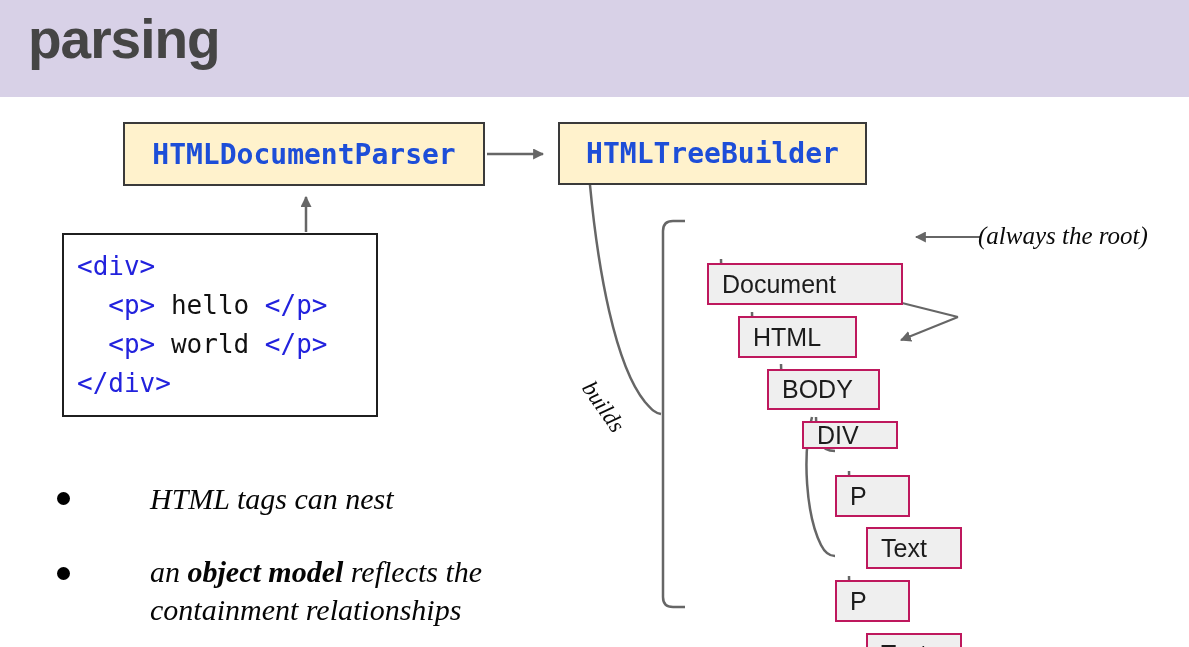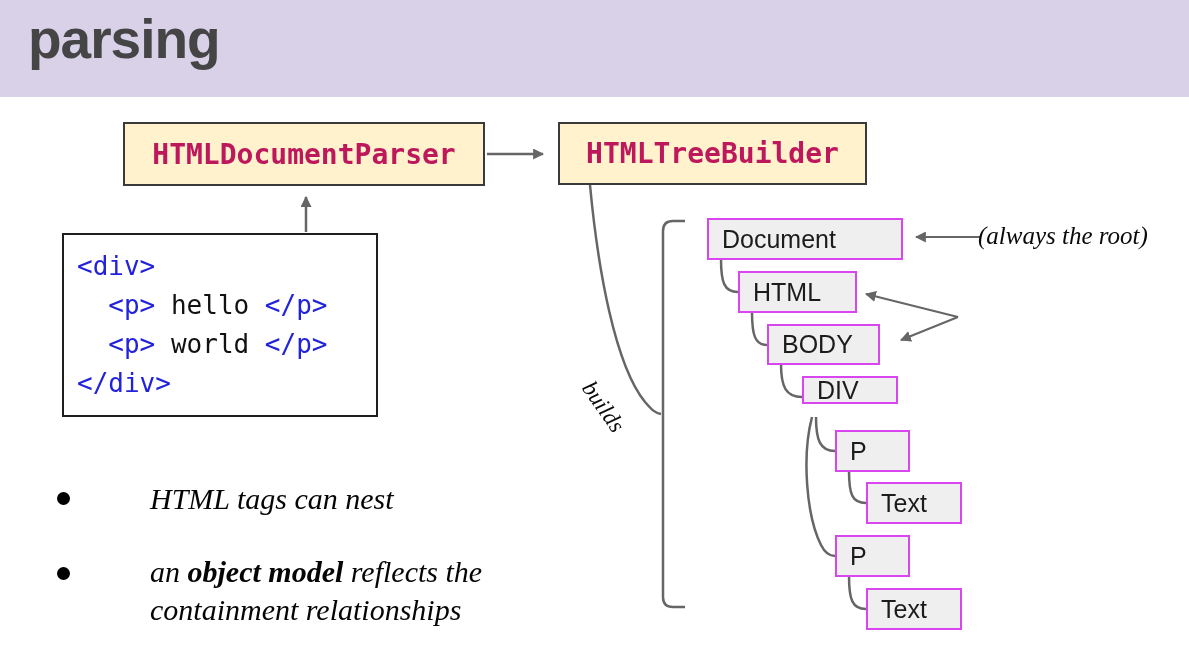--- a/index.html
+++ b/index.html
@@ -18,35 +18,35 @@
     letter-spacing:-1px;
   }
   .overlay{
     position:absolute; left:0; top:0; width:1189px; height:647px;
     pointer-events:none;
   }
   .flowbox{
     position:absolute; background:#fff2cc; border:2px solid #3a3a3a;
     display:flex; align-items:center; justify-content:center;
     font-family:"DejaVu Sans Mono", monospace; font-weight:bold;
-    font-size:28px; color:#be185d; box-sizing:border-box;
+    font-size:28px; color:#1d4ed8; box-sizing:border-box;
   }
   .box-parser{ left:123px; top:122px; width:362px; height:64px; }
   .box-treebuilder{ left:558px; top:122px; width:309px; height:63px; }
   .codebox{
     position:absolute; left:62px; top:233px; width:316px; height:184px;
     background:#ffffff; border:2px solid #1f1f1f; box-sizing:border-box;
     font-family:"DejaVu Sans Mono", monospace; font-size:26px;
     line-height:39px; color:#111; padding:12px 0 0 13px; white-space:pre;
   }
   .tag{ color:#2222dd; }
   .treenode{
-    position:absolute; background:#efefef; border:2px solid #d946ef;
+    position:absolute; background:#efefef; border:2px solid #be185d;
     box-sizing:border-box; font-size:25px; color:#1c1c1c;
-    display:flex; align-items:center; padding-left:13px;
+    display:flex; align-items:center; padding-left:13px;margin-top:45px;
   }
   .note{
     position:absolute; font-family:"Liberation Serif", serif;
     font-style:italic; font-size:25px; color:#0a0a0a; line-height:30px;
   }
   .builds{
     position:absolute; left:558px; top:394px; width:90px; text-align:center;
     font-family:"Liberation Serif", serif; font-style:italic;
     font-size:23px; color:#0a0a0a;
     transform:rotate(55deg); transform-origin:center center;

